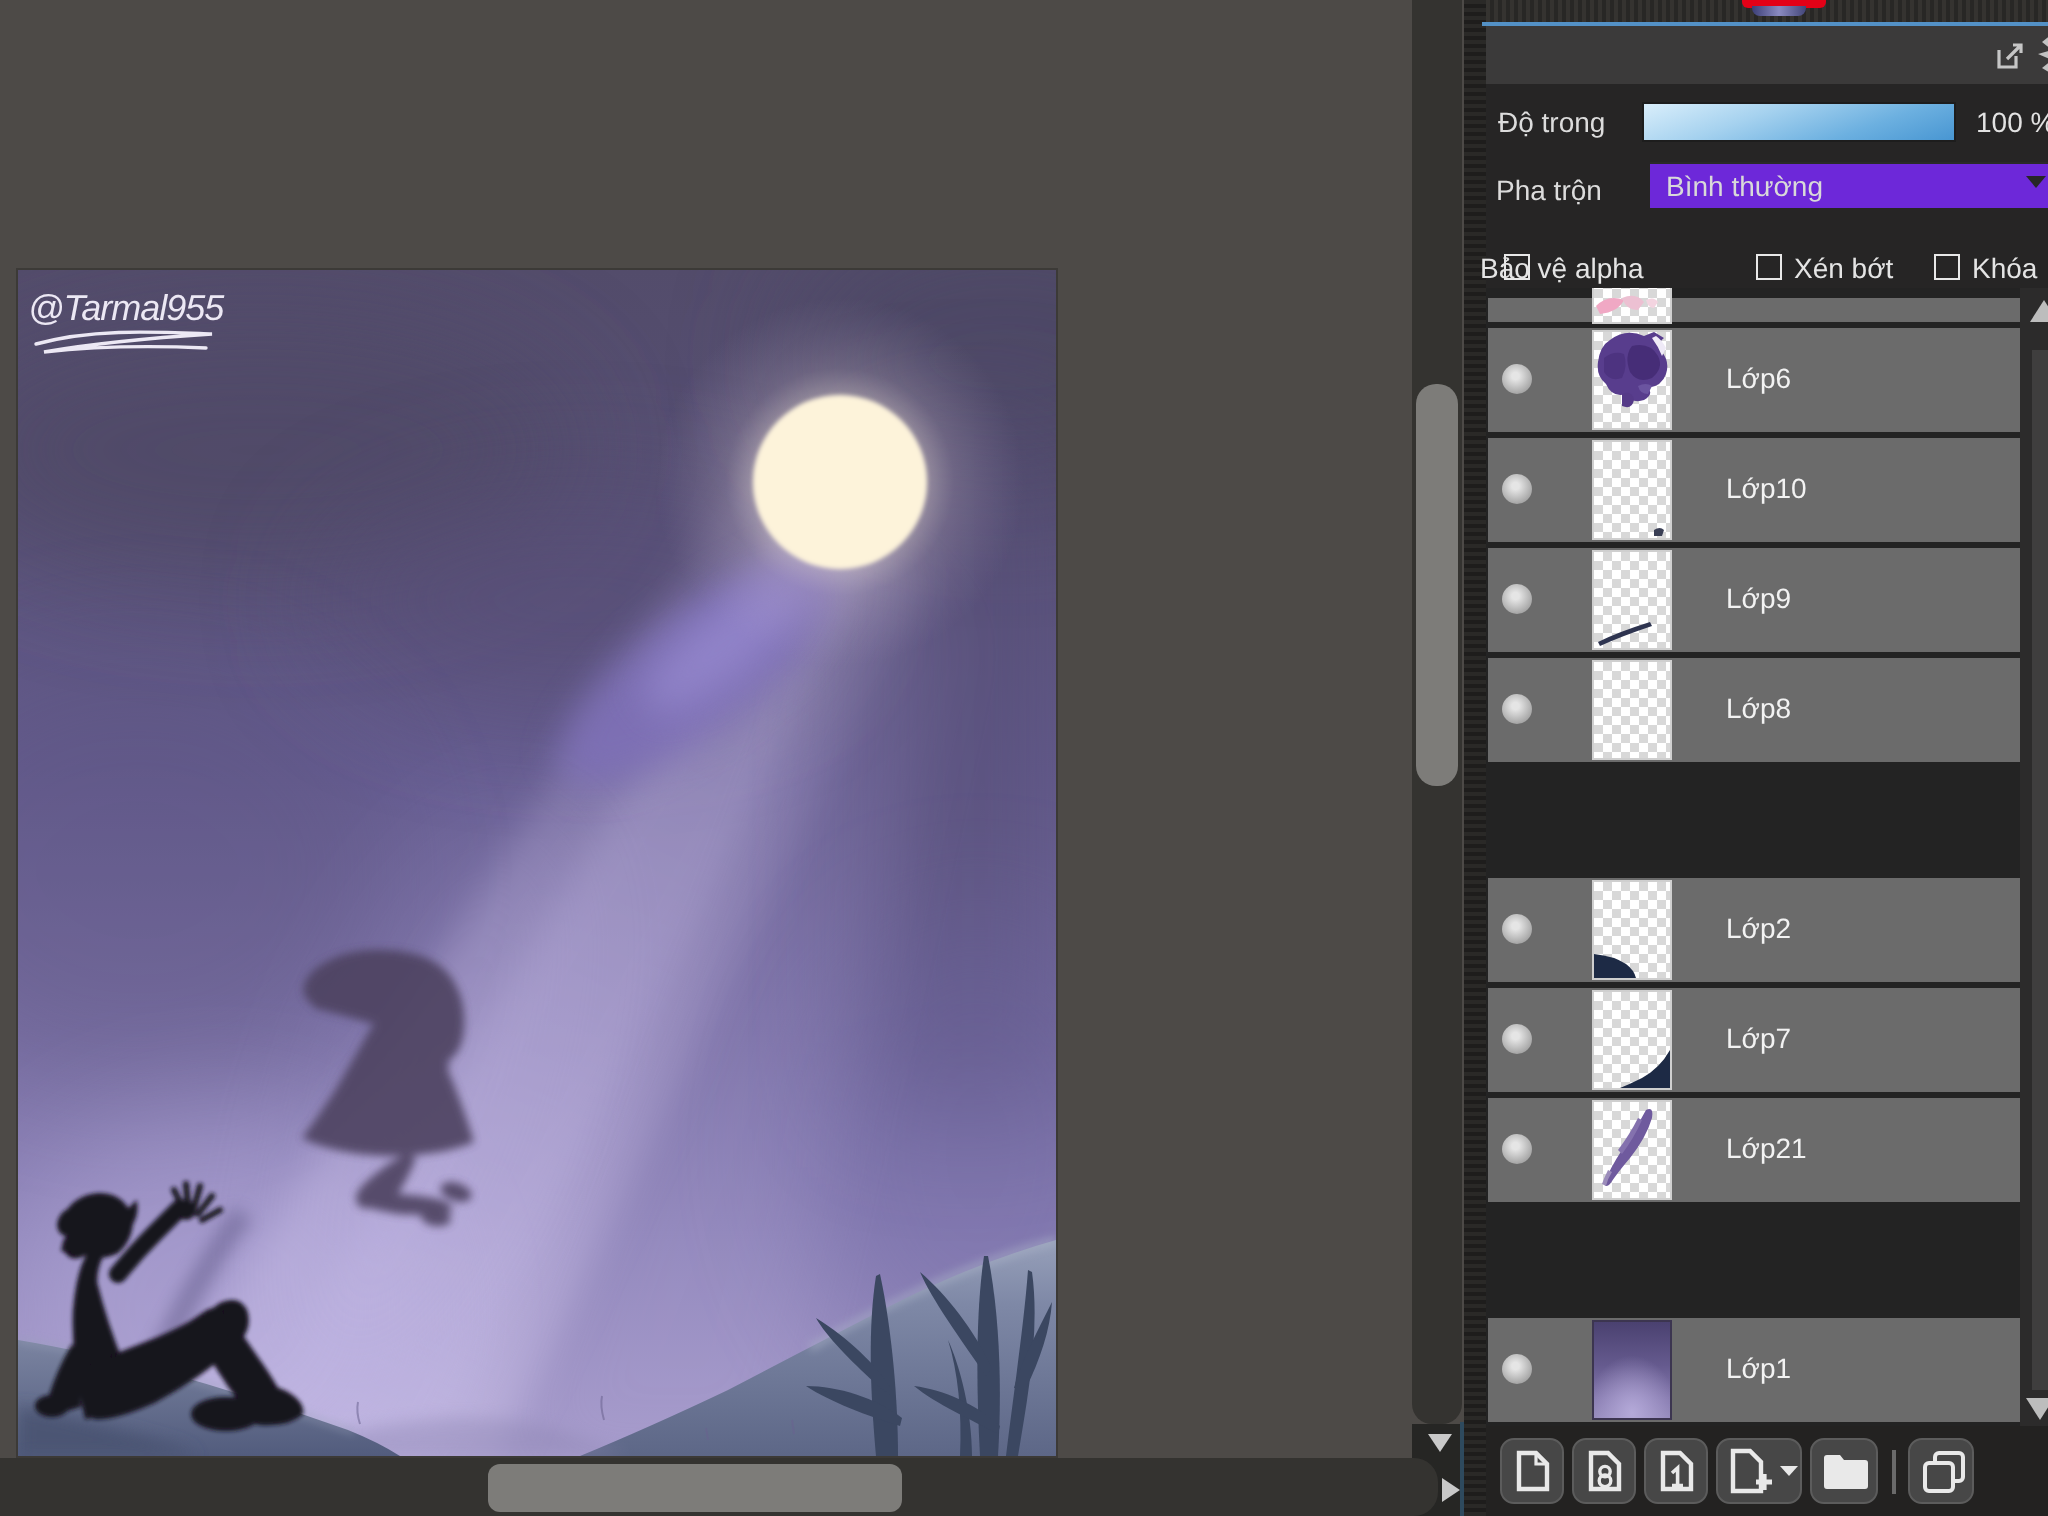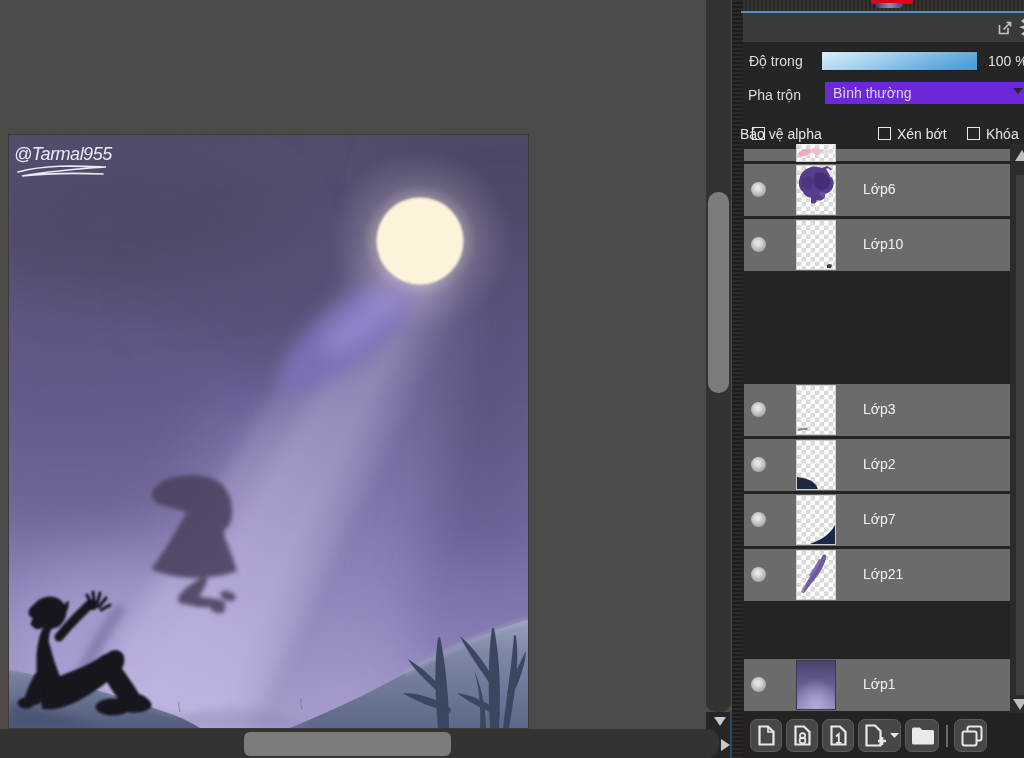--- a/index.html
+++ b/index.html
@@ -275,28 +275,33 @@
     </div>
     <div class="row" style="top:75px">
       <div class="eye" style="top:18px"></div>
       <div class="thumb">
         <svg width="38" height="48" viewBox="0 0 38 48">
             <path d="M30 44 q3 -2 5 0 l-1 3 -4 0 z" fill="#3a3f55"></path>
           </svg>
       </div>
       <div class="lname" style="top:17px">Lớp10</div>
     </div>
-    <div class="row" style="top:240px">
-      <div class="eye" style="top:18px"></div>
-      <div class="thumb">
-        <svg width="38" height="48" viewBox="0 0 38 48">
-            <path d="M1 43 Q6 41 11 42 L10 44 Q5 44 1 45 Z" fill="#8a87a5"></path>
-          </svg>
-      </div>
-      <div class="lname" style="top:17px">Lớp3</div>
+    <div class="row" style="top:130px">
+      <div class="eye" style="top:18px"></div>
+      <div class="thumb">
+        <svg width="38" height="48" viewBox="0 0 38 48">
+            <path d="M2 45 Q12 40 28 35 L29 37 Q14 42 3 47 Z" fill="#2e3450"></path>
+          </svg>
+      </div>
+      <div class="lname" style="top:17px">Lớp9</div>
+    </div>
+    <div class="row" style="top:185px">
+      <div class="eye" style="top:18px"></div>
+      <div class="thumb"></div>
+      <div class="lname" style="top:17px">Lớp8</div>
     </div>
     <div class="row" style="top:295px">
       <div class="eye" style="top:18px"></div>
       <div class="thumb">
         <svg width="38" height="48" viewBox="0 0 38 48">
             <path d="M0 36 Q10 37 16 41 Q20 44 21 48 L0 48 Z" fill="#1d2a45"></path>
           </svg>
       </div>
       <div class="lname" style="top:17px">Lớp2</div>
     </div>

